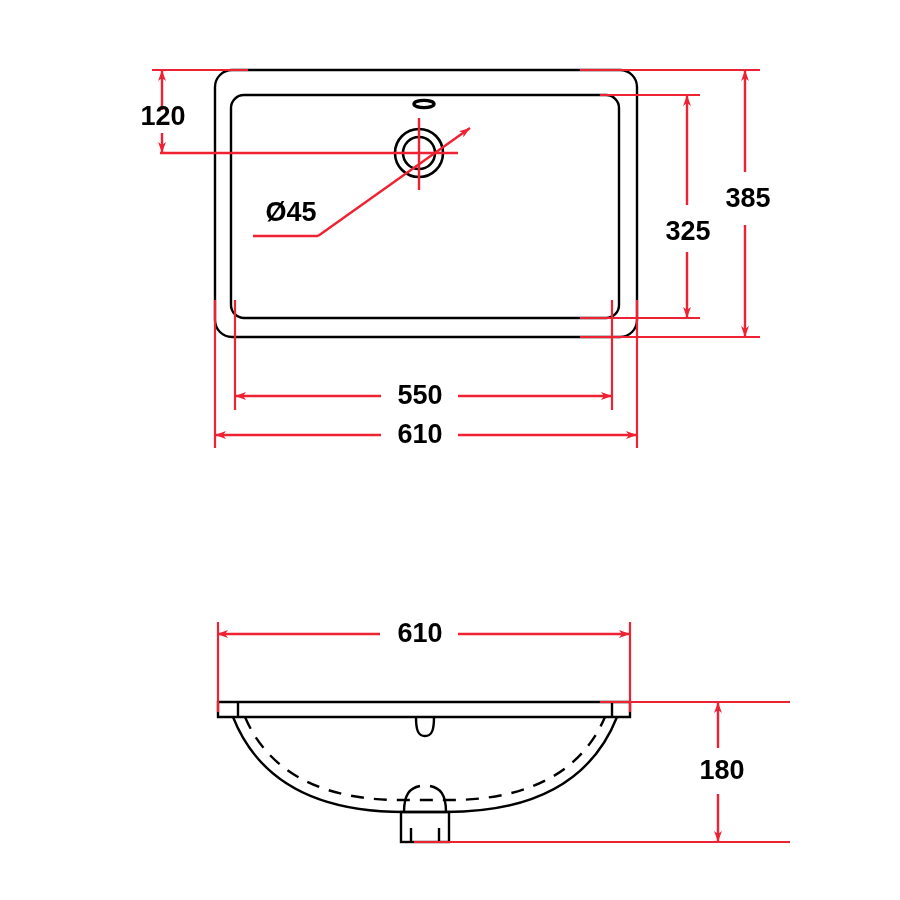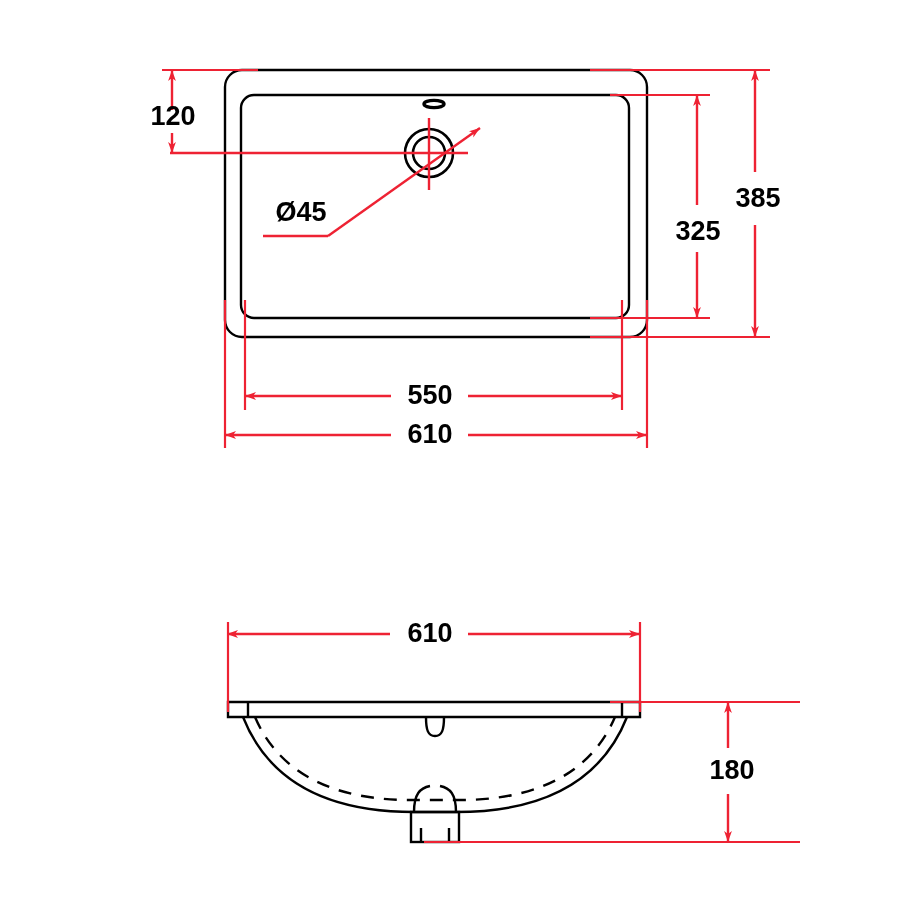--- a/index.html
+++ b/index.html
@@ -12,21 +12,20 @@
     width: 900px;
     height: 900px;
     font-family: "Liberation Sans", sans-serif;
     overflow: hidden;
   }
   #drawing-root {
     position: relative;
     width: 864px;
     height: 900px;
     background: #ffffff;
-    margin-left: 10px;
   }
   svg.drawing-canvas {
     display: block;
     width: 900px;
     height: 900px;
   }
   text.dim-label {
     font-family: "Liberation Sans", sans-serif;
     font-size: 27px;
     font-weight: 700;

